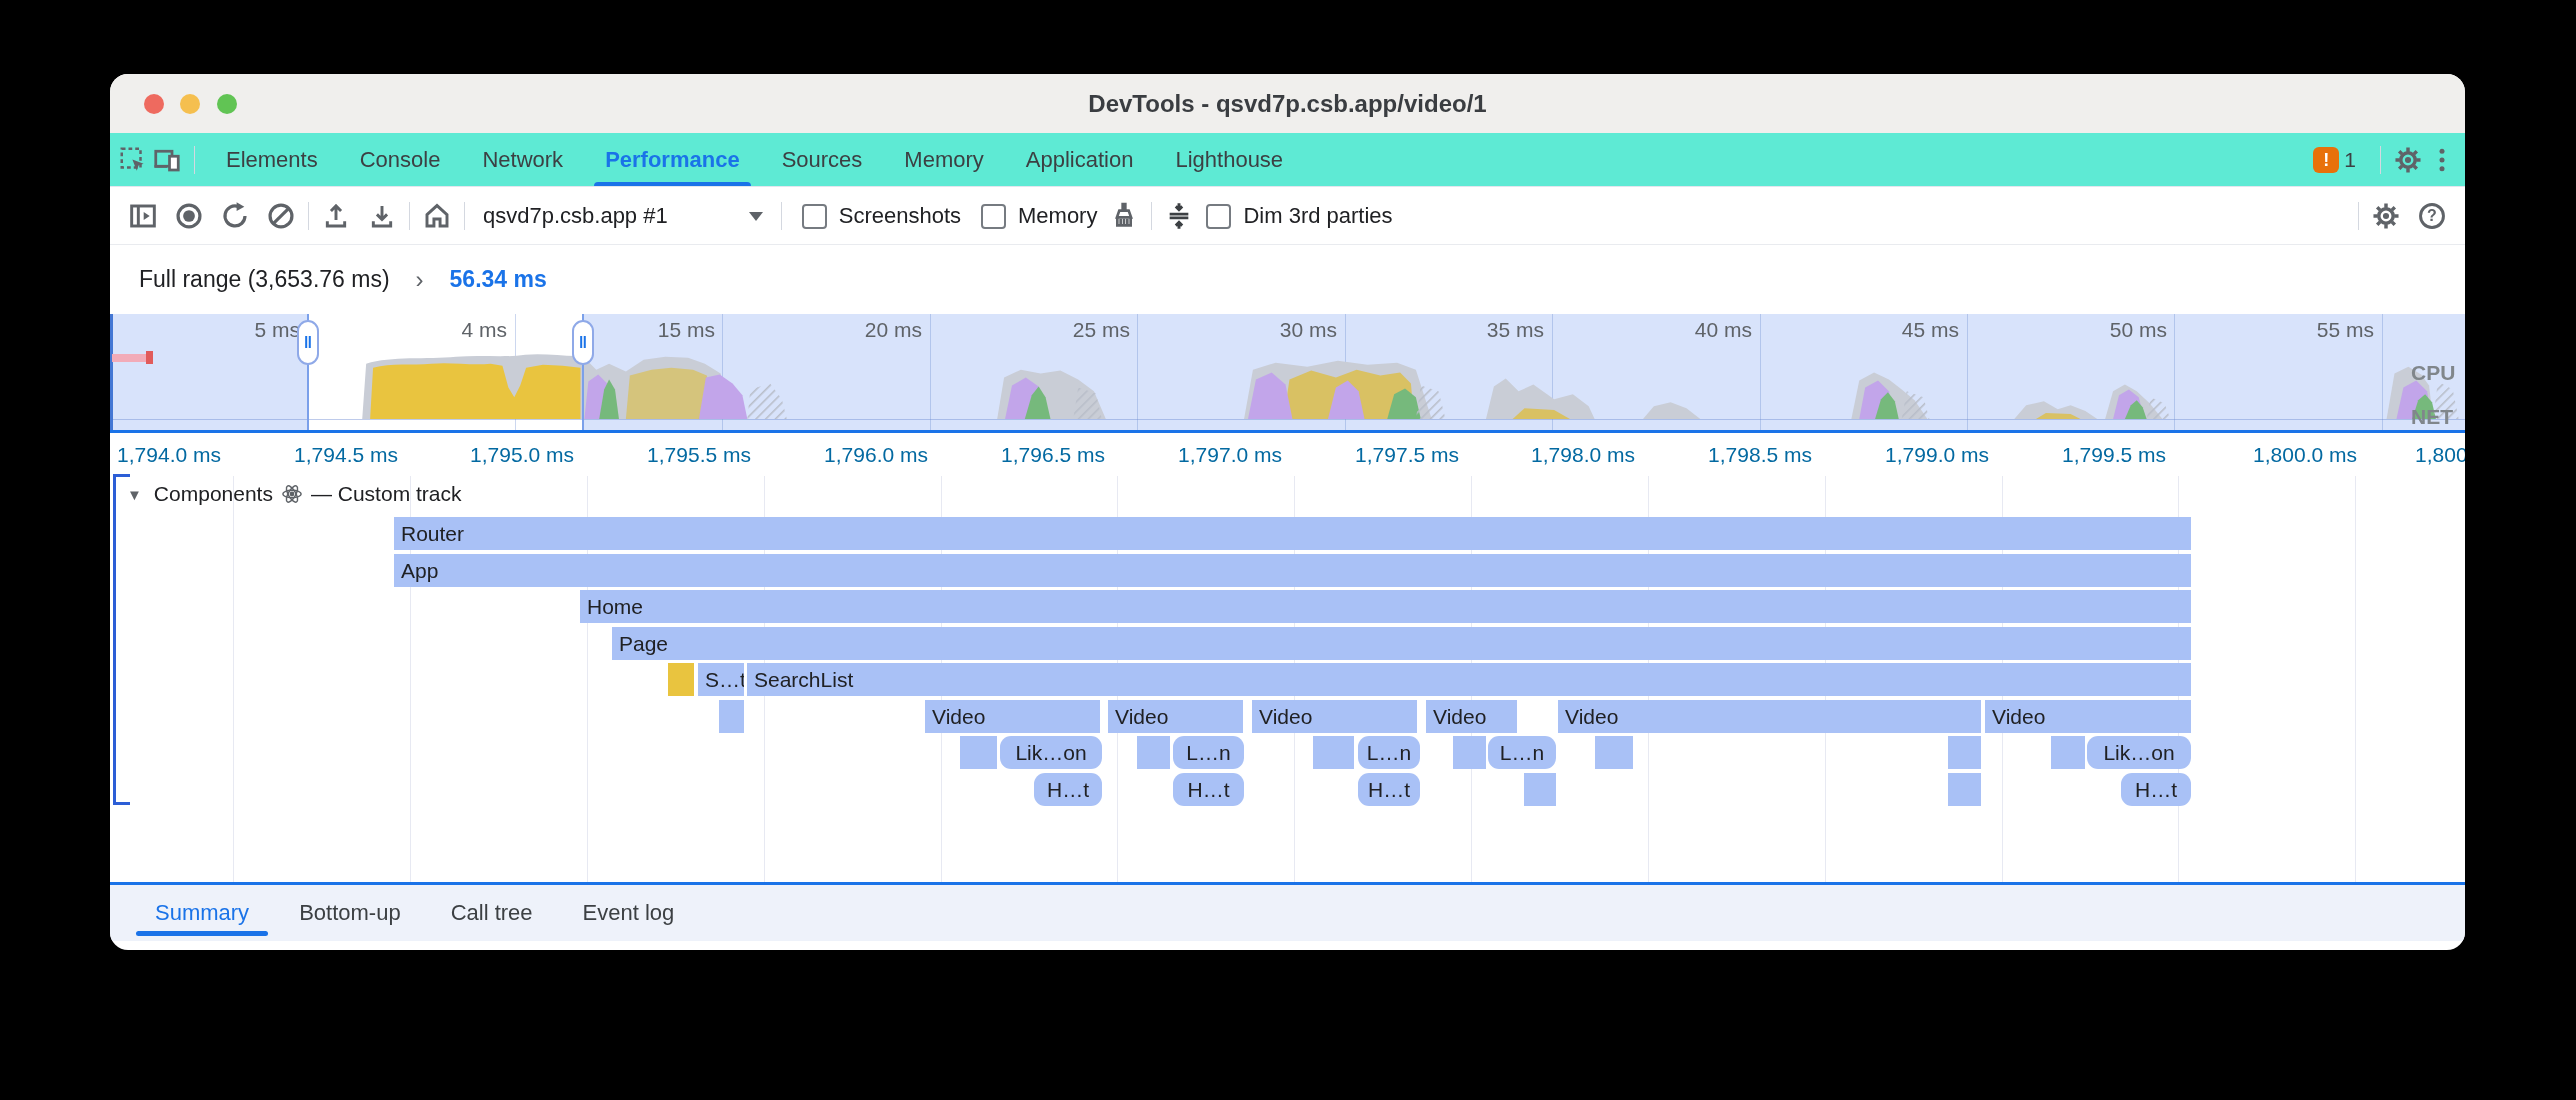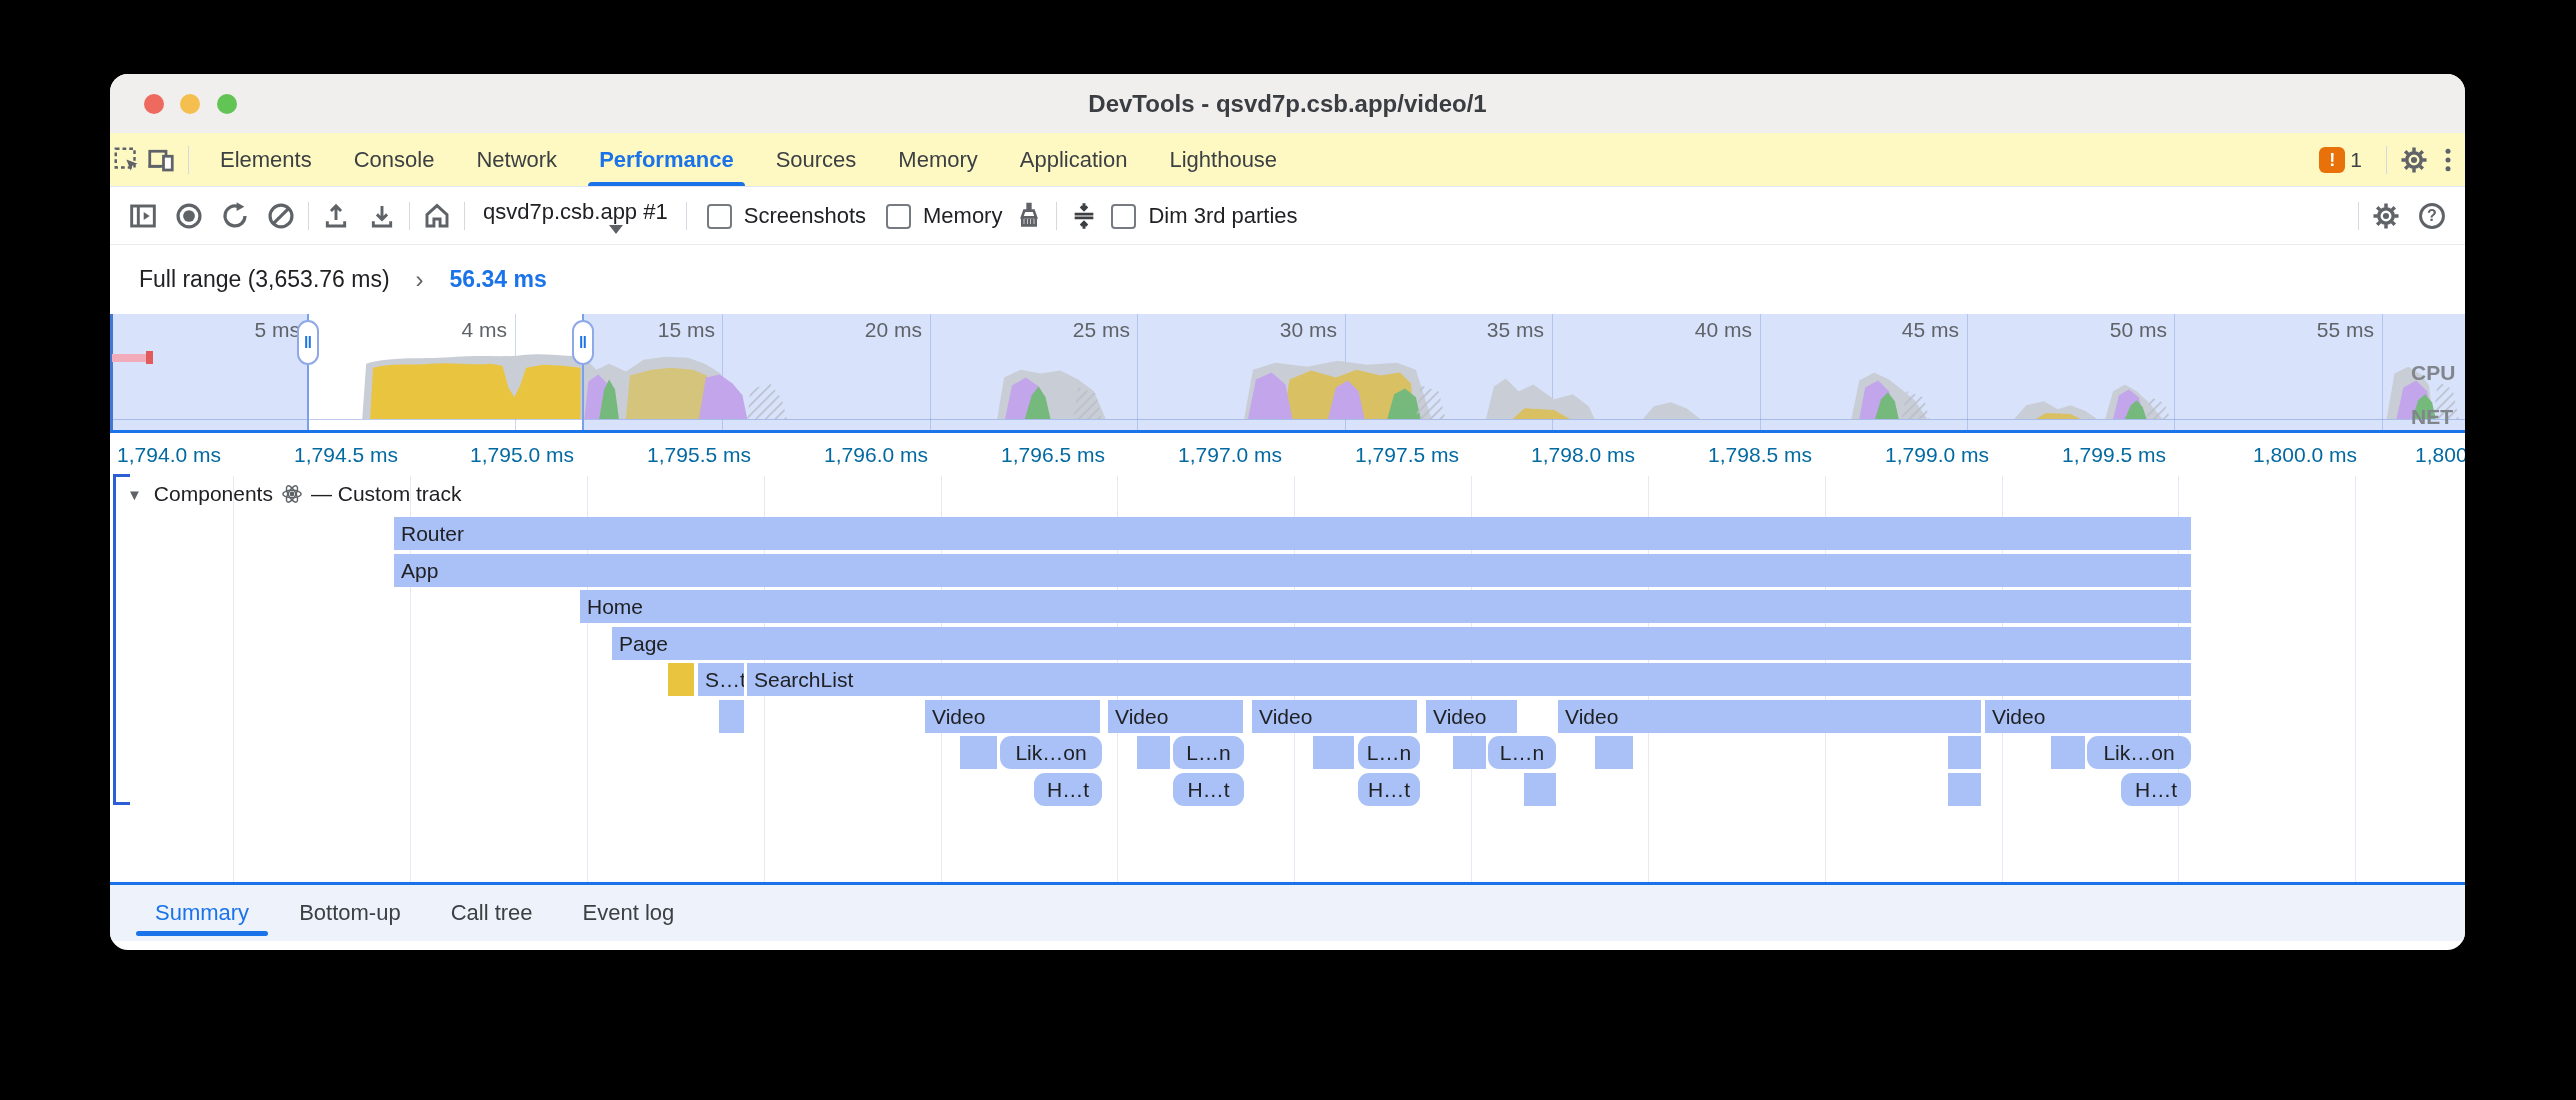--- a/index.html
+++ b/index.html
@@ -5,39 +5,39 @@
   html,body{margin:0;padding:0;background:#000;width:2576px;height:1100px;overflow:hidden;
     font-family:"Liberation Sans","DejaVu Sans",sans-serif;}
   #window{position:absolute;left:110px;top:74px;width:2355px;height:876px;background:#fff;
     border-radius:18px;overflow:hidden;box-shadow:0 24px 69px rgba(0,0,0,.6);}
   
   #titlebar{position:absolute;left:0;top:0;width:100%;height:59px;background:#f0efed;border-bottom:1px solid #d9d9d9;}
   .tl{position:absolute;top:20px;width:20px;height:20px;border-radius:50%;}
   #title{position:absolute;left:0;right:0;top:0;height:59px;line-height:59px;text-align:center;
     font-size:24px;font-weight:bold;color:#3a3d41;}
   
-  #tabbar{position:absolute;left:0;top:59px;width:100%;height:54px;background:#fef9c3;
-    border-bottom:1px solid #e2e6ee;display:flex;align-items:center;padding:0 0;box-sizing:border-box;}
+  #tabbar{position:absolute;left:0;top:59px;width:100%;height:54px;background:#5eead4;
+    border-bottom:1px solid #e2e6ee;display:flex;align-items:center;padding:0 6px;box-sizing:border-box;}
   .icnbtn{width:34px;height:34px;display:flex;align-items:center;justify-content:center;flex:0 0 auto;}
   .vsep{width:1px;height:28px;background:#d4d8e0;margin:0 10px;flex:0 0 auto;}
   #main-tabs{display:flex;height:100%;align-items:center;}
   #main-tabs .tab{padding:0 21px;font-size:22px;color:#3c4043;height:100%;display:flex;
     align-items:center;position:relative;cursor:default;white-space:nowrap;}
   #main-tabs .tab.active{color:#1a73e8;font-weight:bold;}
   #main-tabs .tab.active::after{content:"";position:absolute;left:10px;right:10px;bottom:0;height:4px;
     background:#1a73e8;border-radius:4px 4px 0 0;}
   #tab-right{margin-left:auto;display:flex;align-items:center;}
   #warn-badge{width:26px;height:26px;background:#e8710a;border-radius:6px;color:#fff;font-weight:bold;
     font-size:18px;text-align:center;line-height:26px;}
   #warn-count{font-size:21px;color:#3c4043;margin:0 14px 0 5px;}
   
   #toolbar{position:absolute;left:0;top:114px;width:100%;height:57px;background:#fff;
     border-bottom:1px solid #e9ebef;display:flex;align-items:center;padding:0 16px;box-sizing:border-box;}
   .tbgap{width:12px;flex:0 0 auto;}
-  #target-select{display:flex;align-items:center;font-size:22px;color:#202124;margin:0 8px;flex-direction:column;}
+  #target-select{display:flex;align-items:center;font-size:22px;color:#202124;margin:0 8px;}
   #target-select .arr{width:0;height:0;border-left:7px solid transparent;border-right:7px solid transparent;
     border-top:9px solid #5f6368;margin-left:81px;}
   .chk{display:flex;align-items:center;margin:0 10px;font-size:22px;color:#202124;}
   .chk .box{width:21px;height:21px;border:2px solid #767b81;border-radius:4px;background:#fff;margin-right:12px;}
   #toolbar-right{margin-left:auto;display:flex;align-items:center;}
   
   #crumbrow{position:absolute;left:0;top:171px;width:100%;height:69px;background:#fff;display:flex;
     align-items:center;padding-left:29px;box-sizing:border-box;font-size:23px;color:#202124;}
   #crumb-sep{color:#5f6368;margin:0 26px;font-size:24px;}
   #crumb-range{color:#1a73e8;font-weight:bold;}

